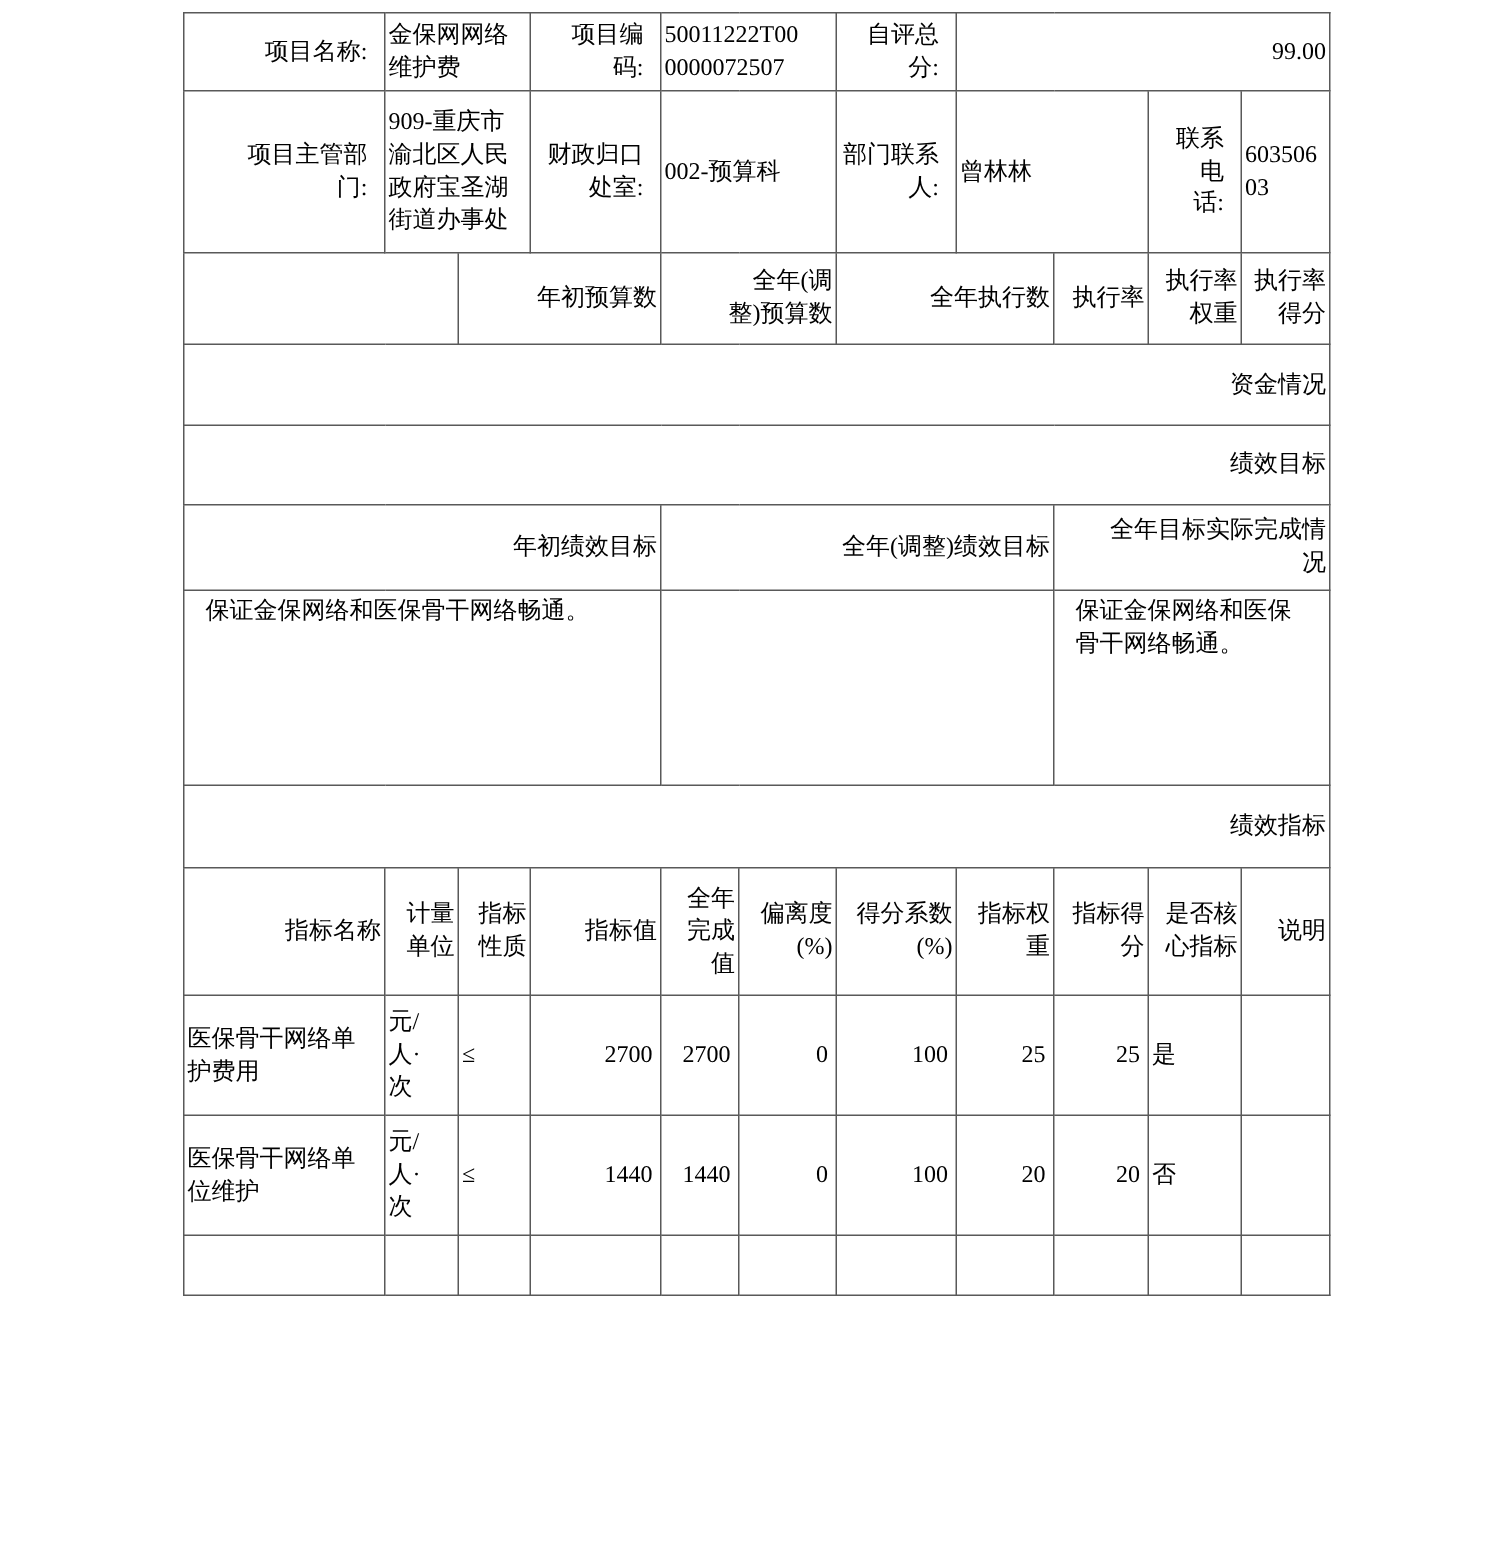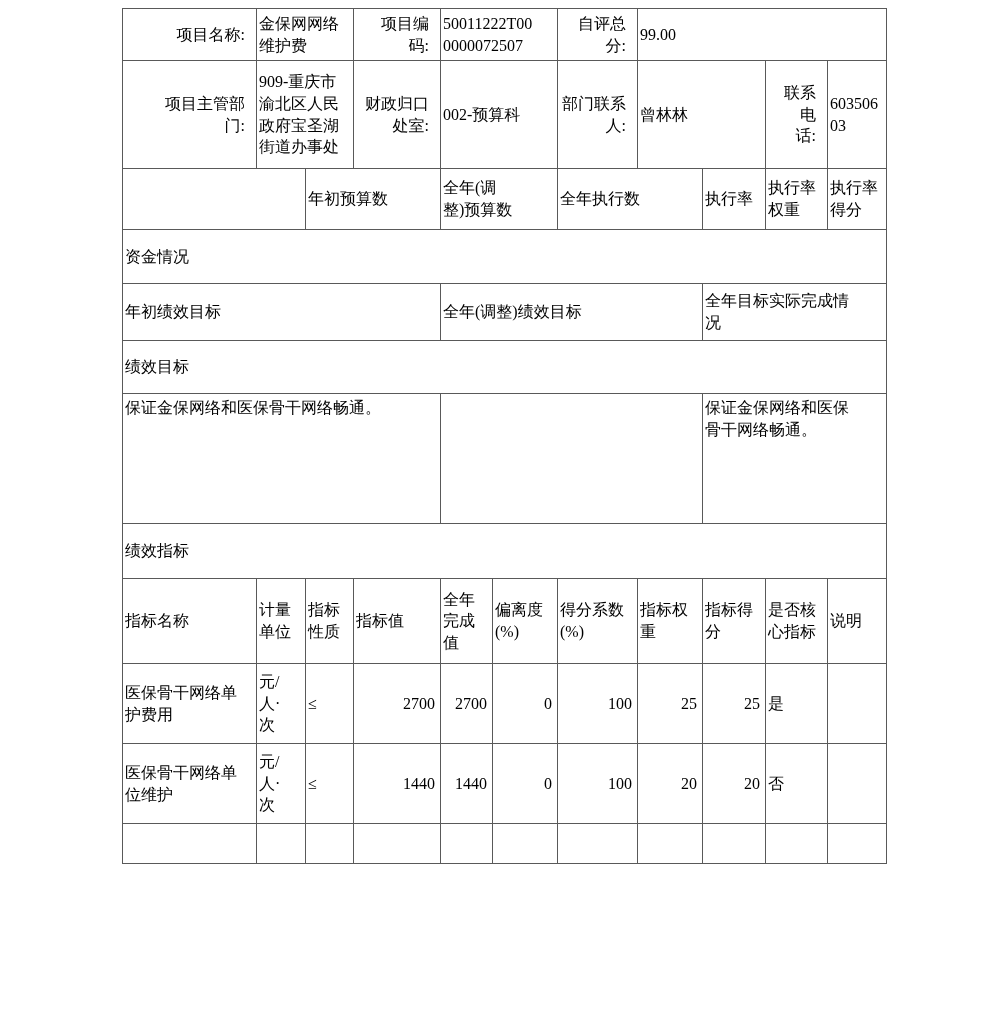--- a/index.html
+++ b/index.html
@@ -22,24 +22,24 @@
     font-size:16px;
     line-height:1.35;
     white-space:pre-line;
     word-break:break-all;
     vertical-align:middle;
     padding:1px 2px;
     overflow:hidden;
   }
   .lbl{text-align:right;padding-right:11px}
   .val{text-align:left;padding-left:2px}
-  .ctr{text-align:left}
+  .ctr{text-align:right}
   .numl{text-align:left;padding-left:1px}
   .numr{text-align:right;padding-right:5px}
-  .goal{text-align:left;vertical-align:top;padding:3px 2px}
+  .goal{text-align:left;vertical-align:top;padding:3px 14px}
 </style>
 </head>
 <body>
 
 <table>
   <colgroup>
     <col style="width:134px">
       <col style="width:49px">
       <col style="width:48px">
     <col style="width:87px">
@@ -97,28 +97,28 @@
 权重</td>
     <td class="ctr">执行率
 得分</td>
   </tr>
 
   <tr style="height:54px">
     <td class="ctr" colspan="11">资金情况</td>
   </tr>
 
 
+  <tr style="height:53px">
+    <td class="ctr" colspan="11">绩效目标</td>
+  </tr>
   <tr style="height:57px">
     <td class="ctr" colspan="4">年初绩效目标</td>
     <td class="ctr" colspan="4">全年(调整)绩效目标</td>
     <td class="ctr" colspan="3">全年目标实际完成情
 况</td>
-  </tr>
-  <tr style="height:53px">
-    <td class="ctr" colspan="11">绩效目标</td>
   </tr>
   <tr style="height:130px">
     <td class="goal" colspan="4">保证金保网络和医保骨干网络畅通。</td>
     <td class="goal" colspan="4"></td>
     <td class="goal" colspan="3">保证金保网络和医保
 骨干网络畅通。</td>
   </tr>
 
   <tr style="height:55px">
     <td class="ctr" colspan="11">绩效指标</td>

